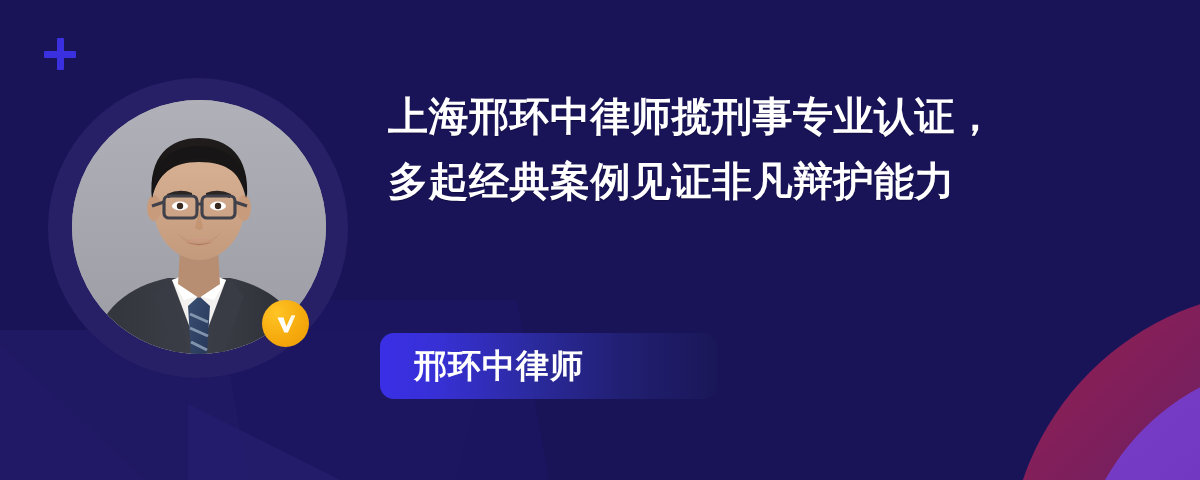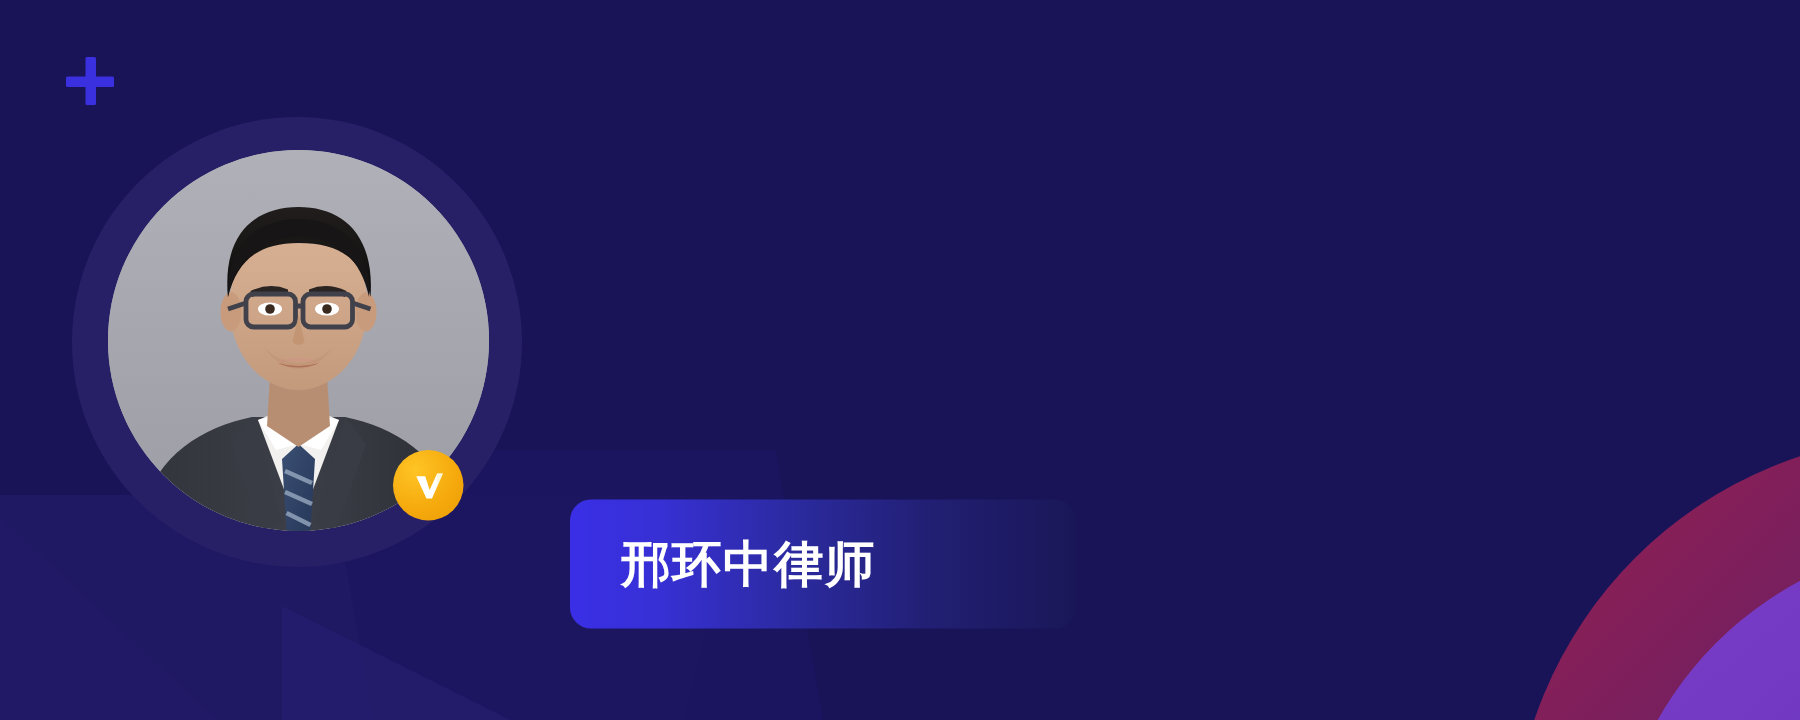--- a/index.html
+++ b/index.html
@@ -124,21 +124,21 @@
     font-weight:700;
     line-height:65px;
     letter-spacing:.5px;
     white-space:pre-wrap;
     text-shadow:0 1px 1px rgba(0,0,0,.25);
   }
 
   .cta-button{
     position:absolute;
     left:380px; top:333px;
-    width:337px; height:86px;
+    width:337px; height:66px;
     border:none;
     border-radius:14px;
     background:linear-gradient(90deg,#3a2fe6 0%,#3730d4 18%,#2b2a9e 45%,#211f72 72%,#1a1758 100%);
     color:#ffffff;
     font-family:"Liberation Sans","DejaVu Sans",sans-serif;
     font-size:33px;
     font-weight:700;
     letter-spacing:1px;
     text-align:center;
     padding-left:34px;
@@ -248,16 +248,17 @@
     </div>
 
     <div class="verified-badge">
       <svg viewBox="0 0 30 30" aria-hidden="true">
         <path d="M6.5 8.5 L12.5 8.5 L15.4 17.6 L20.4 6.6 L24.2 6.6 L17 23.4 L13.3 23.4 Z" fill="#ffffff"></path>
         <path d="M20.4 6.6 L24.2 6.6 L20.1 16.2 Z" fill="#fff6d6" opacity=".85"></path>
       </svg>
     </div>
   </div>
 
+  <div class="headline">上海邢环中律师揽刑事专业认证，多起经典案例见证非凡辩护能力</div>
 
   <button class="cta-button">邢环中律师</button>
 
 </div>
 
 </body></html>

